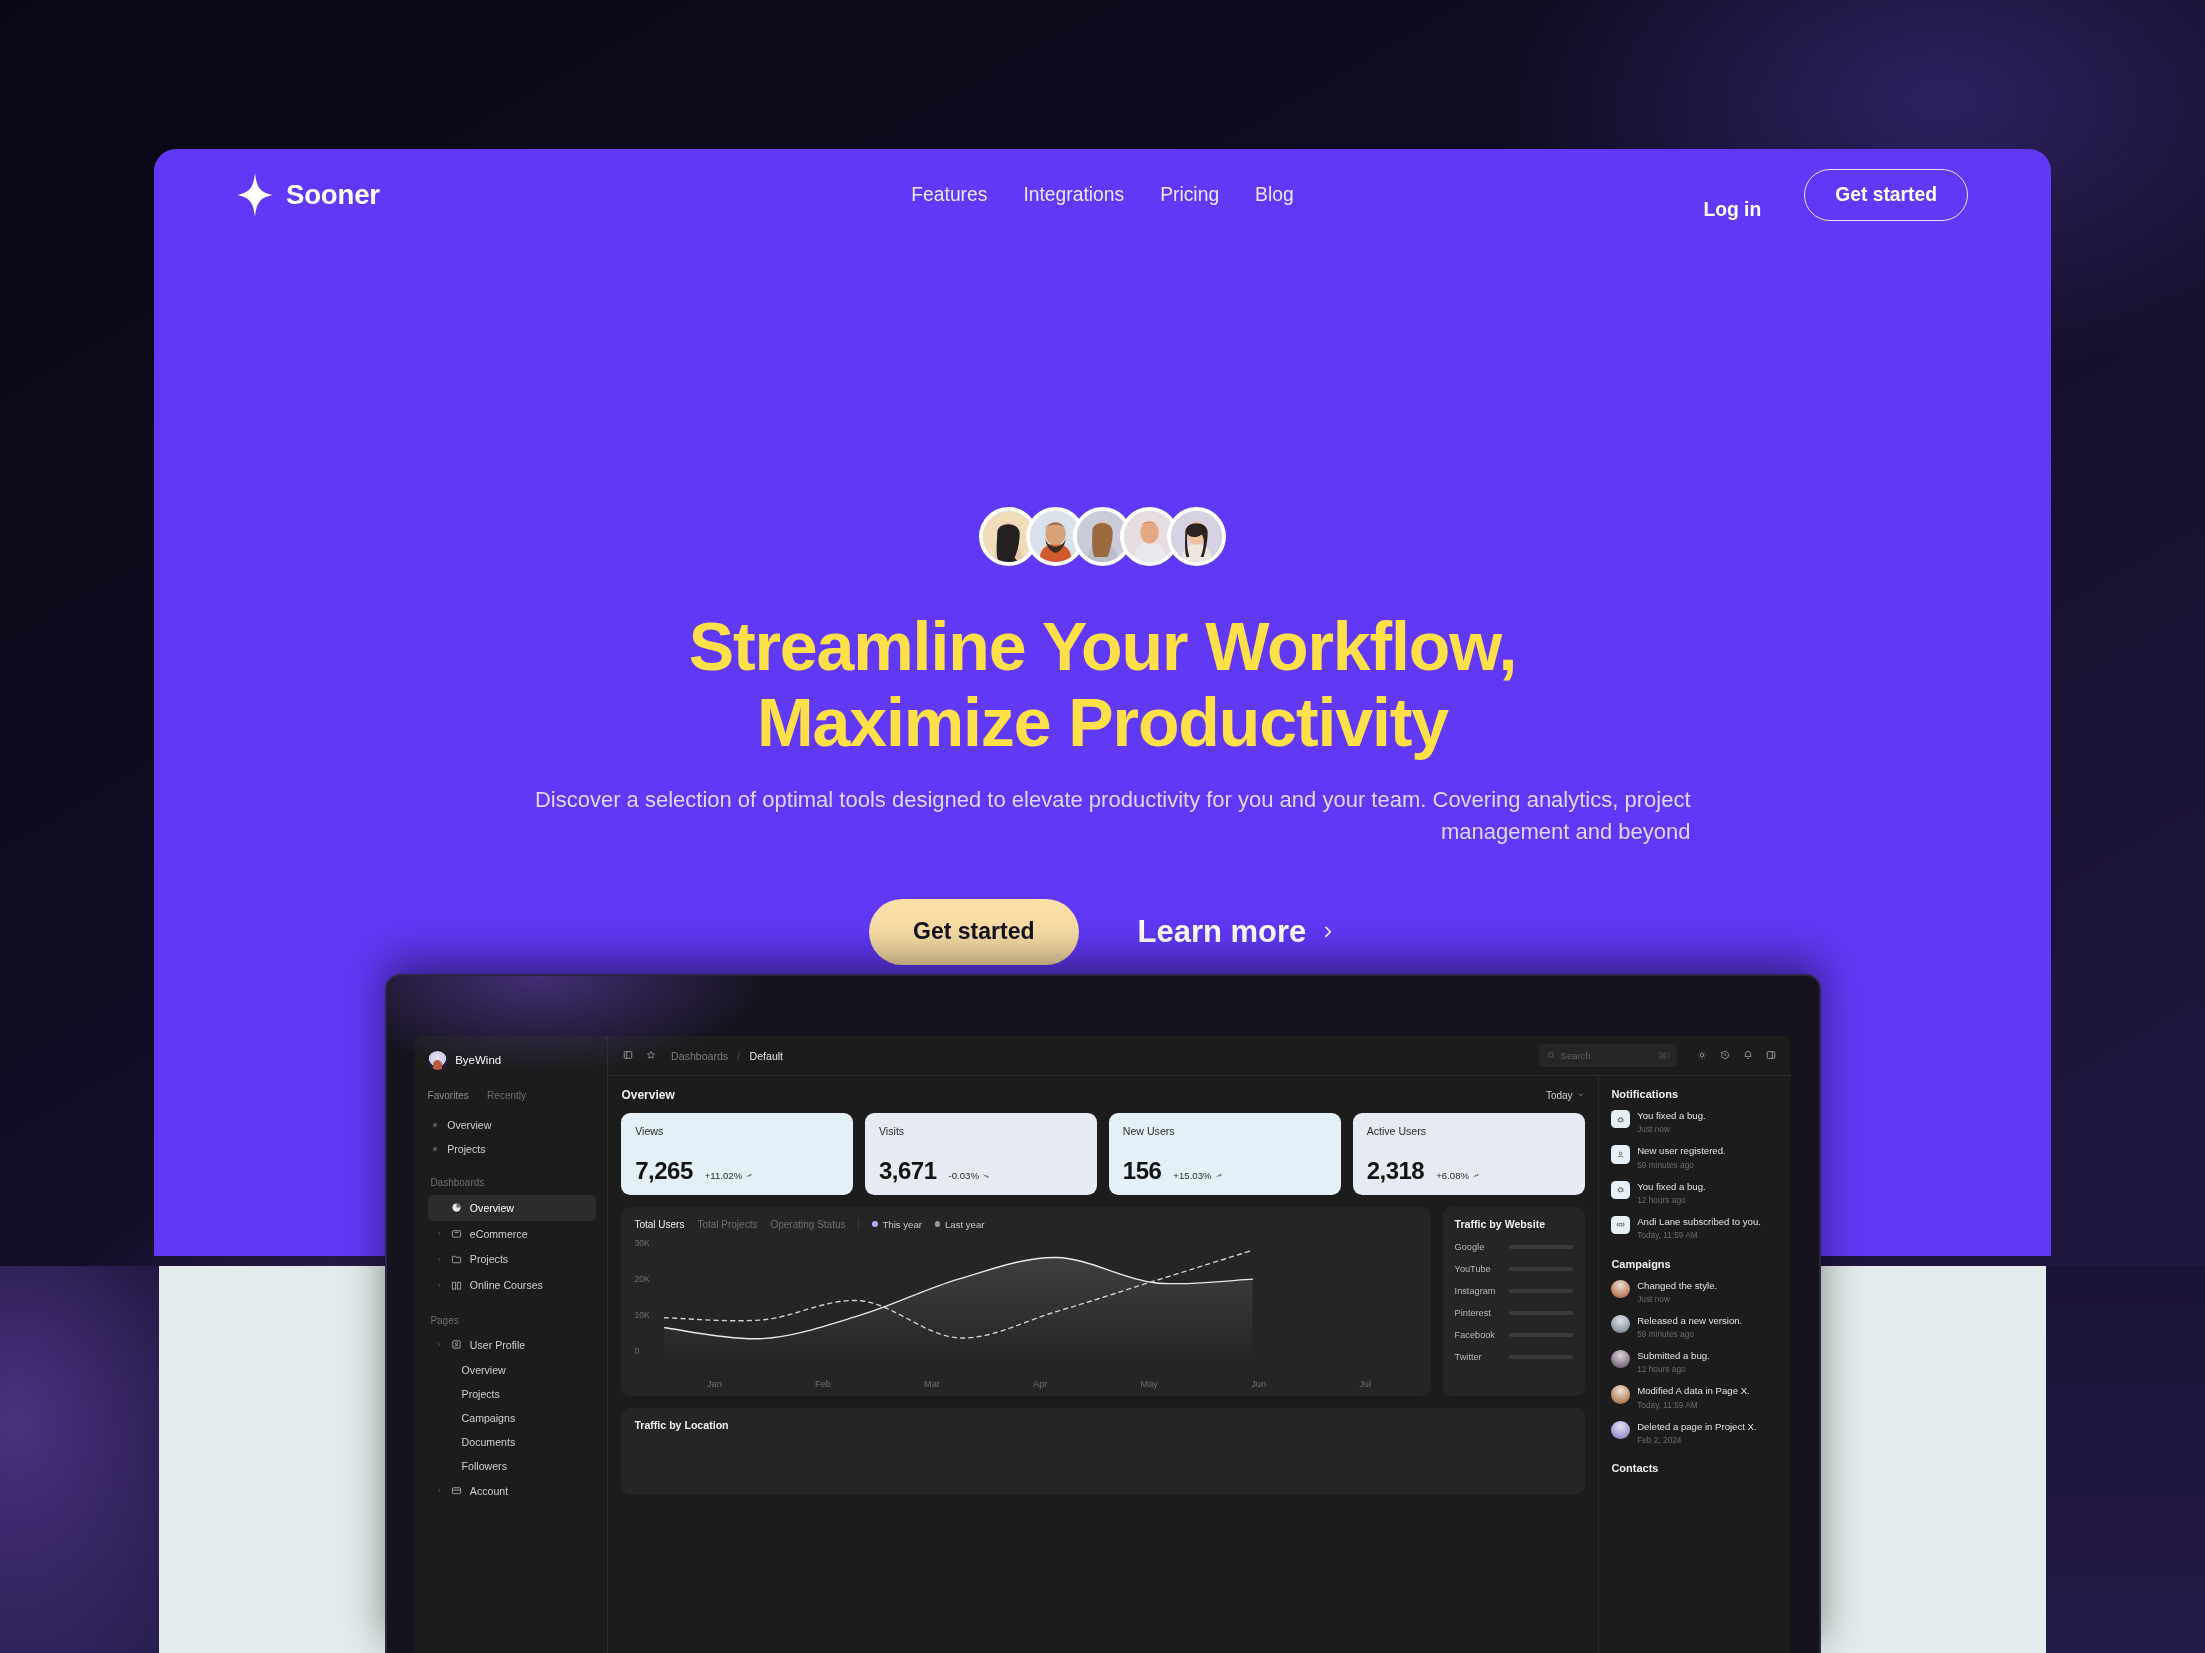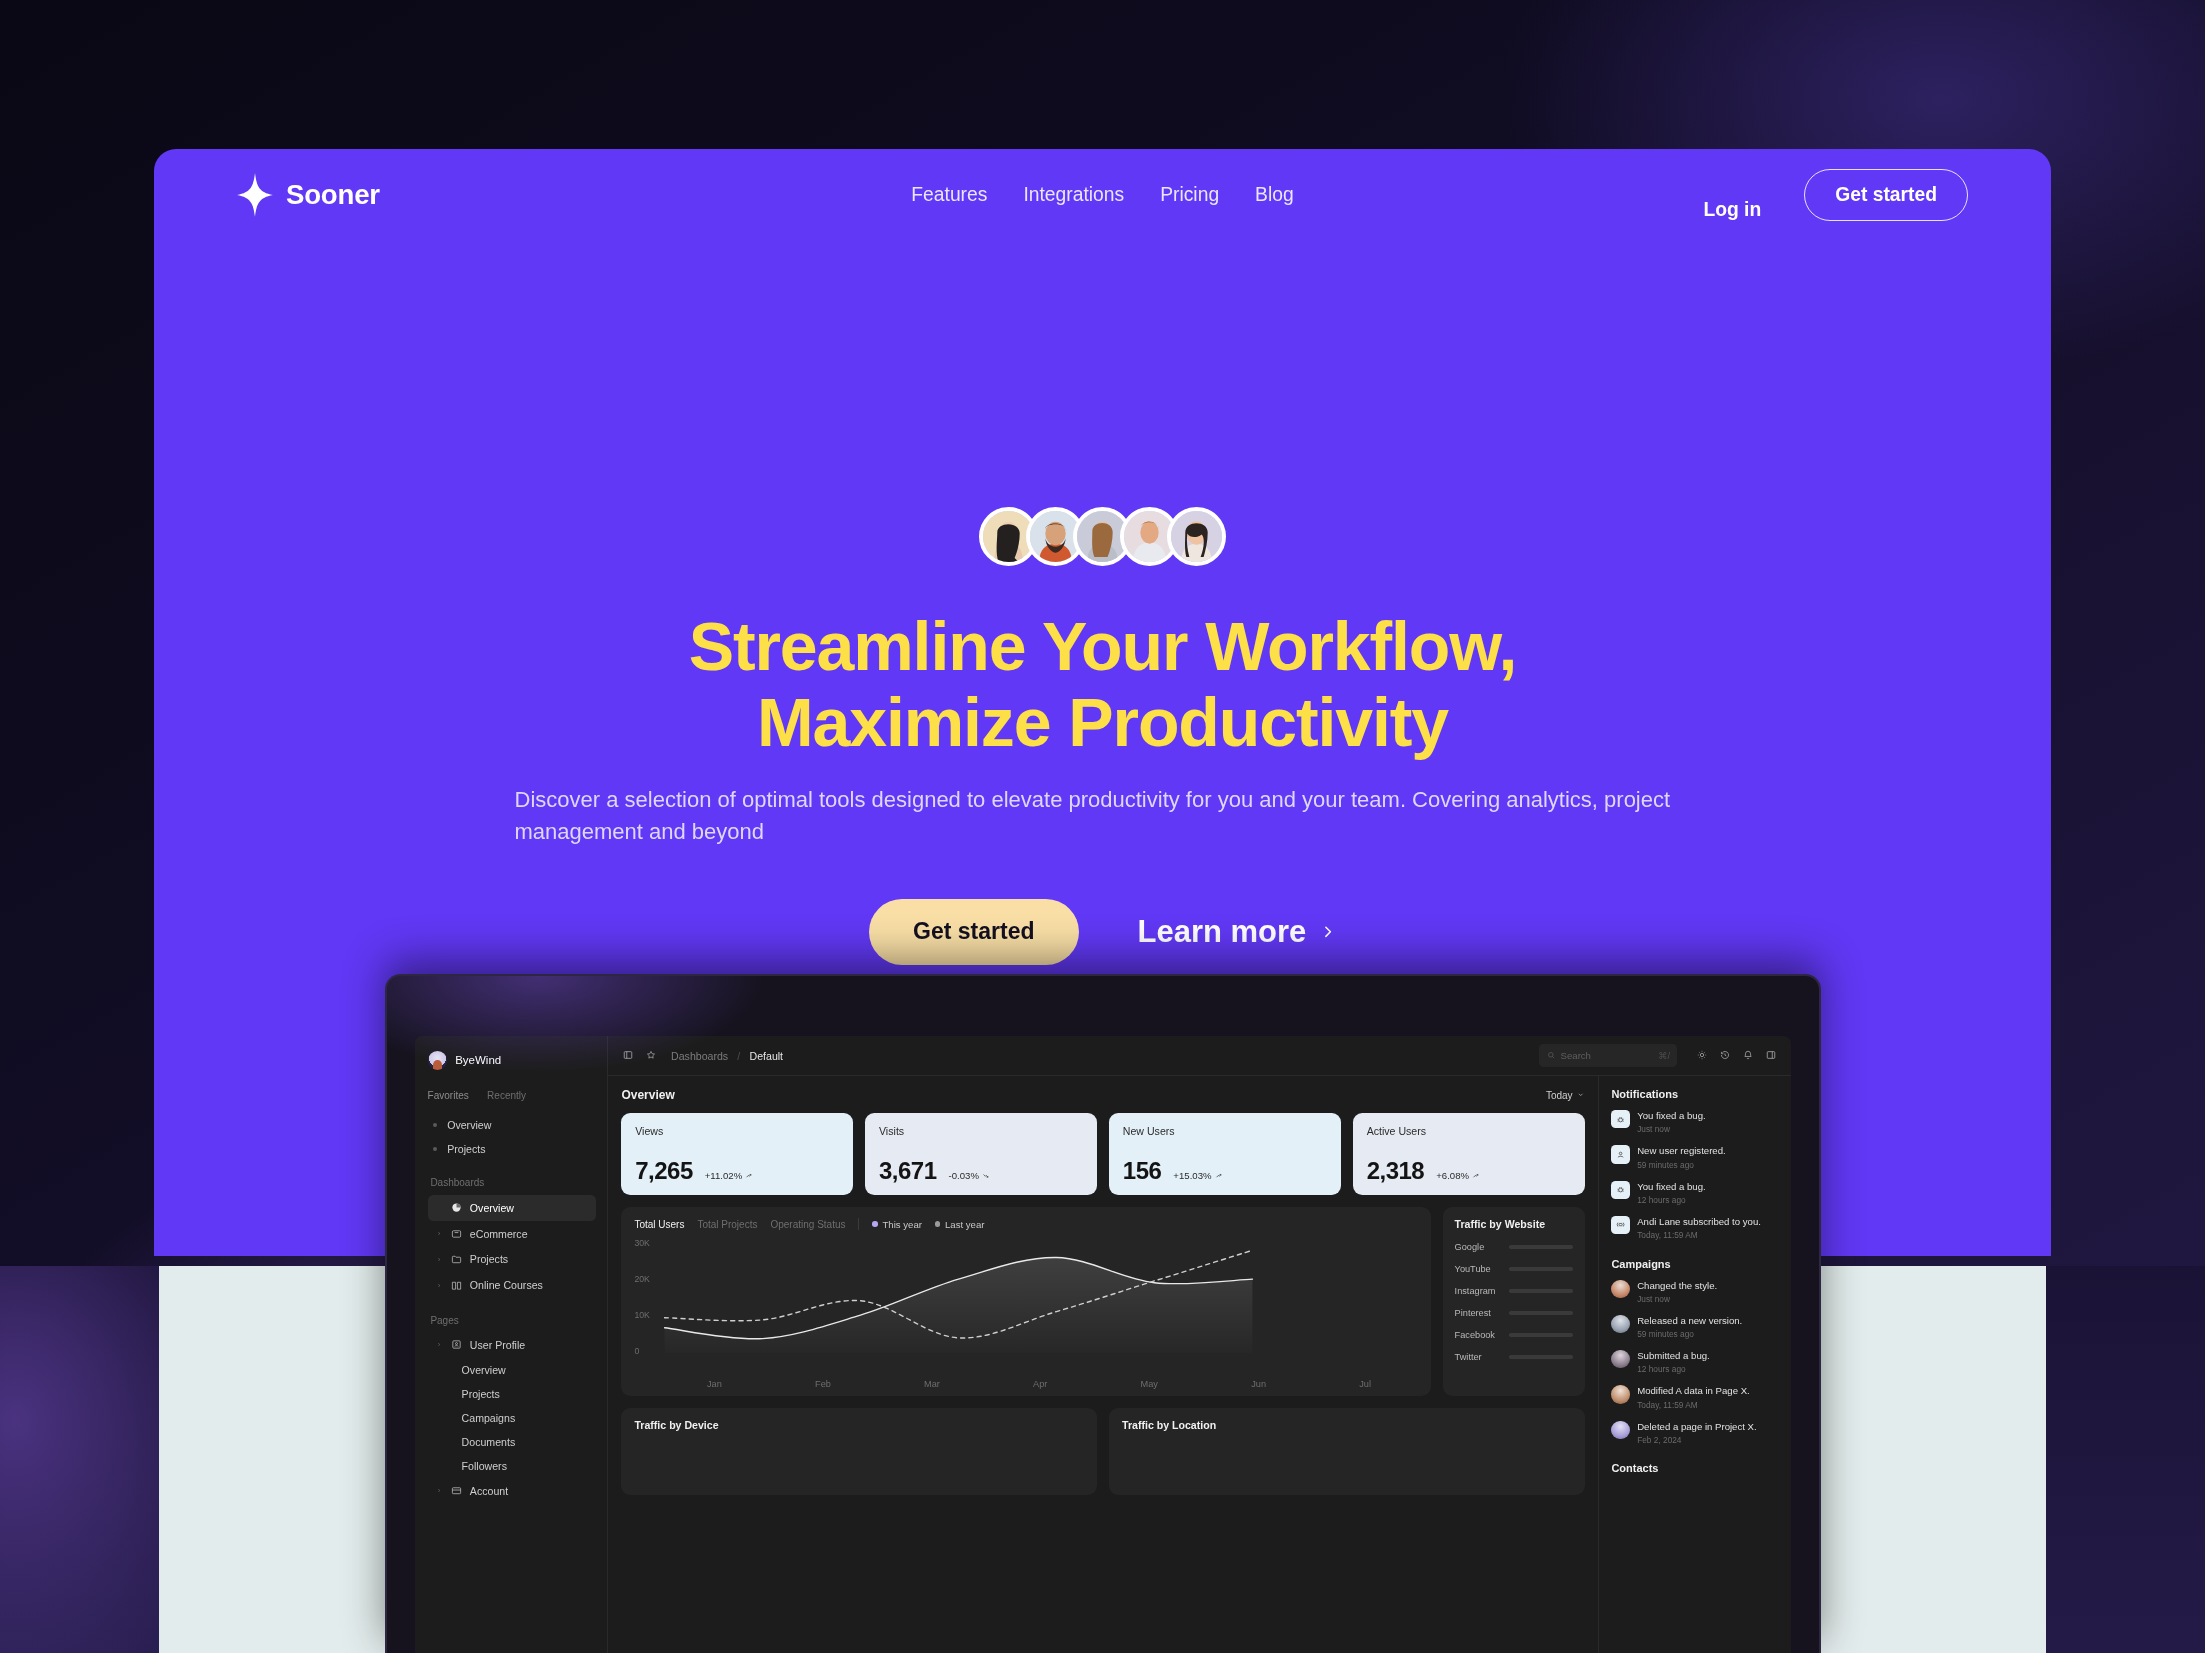--- a/index.html
+++ b/index.html
@@ -89,21 +89,21 @@
 
   .headline{
     margin-top:42px;
     color:#fde047; font-size:68px; line-height:1.12; font-weight:700;
     text-align:center; letter-spacing:-1.1px;
     max-width:1240px;
   }
   .subhead{
     margin-top:24px;
     color:#ded7fb; font-size:22px; line-height:1.45; font-weight:400;
-    text-align:left; max-width:1176px;
+    text-align:right; max-width:1176px;
   }
   .cta-row{
     margin-top:51px; display:flex; align-items:center; gap:59px;
   }
   .btn-primary{
     background:#f9dfa6; color:#141020;
     border:none; border-radius:46px;
     padding:19.3px 44px; font-size:23px; font-weight:700;
     cursor:pointer; white-space:nowrap;
   }
@@ -641,23 +641,20 @@
               </div>
               <div class="ds-web-row">
                 <span class="ds-web-name">Twitter</span>
                 <span class="ds-bar"><span class="ds-bar-fill" style="width: 42%;"></span></span>
               </div>
             </div>
           </div>
 
           <div class="ds-bottom">
             <div class="ds-panel">
-              <div class="ds-panel-title">Traffic by Device</div>
-            </div>
-            <div class="ds-panel">
               <div class="ds-panel-title">Traffic by Location</div>
             </div>
           </div>
         </div>
 
         <aside class="ds-rail">
           <div class="ds-rail-title">Notifications</div>
 
           <div class="ds-note">
             <span class="ds-note-ico">

